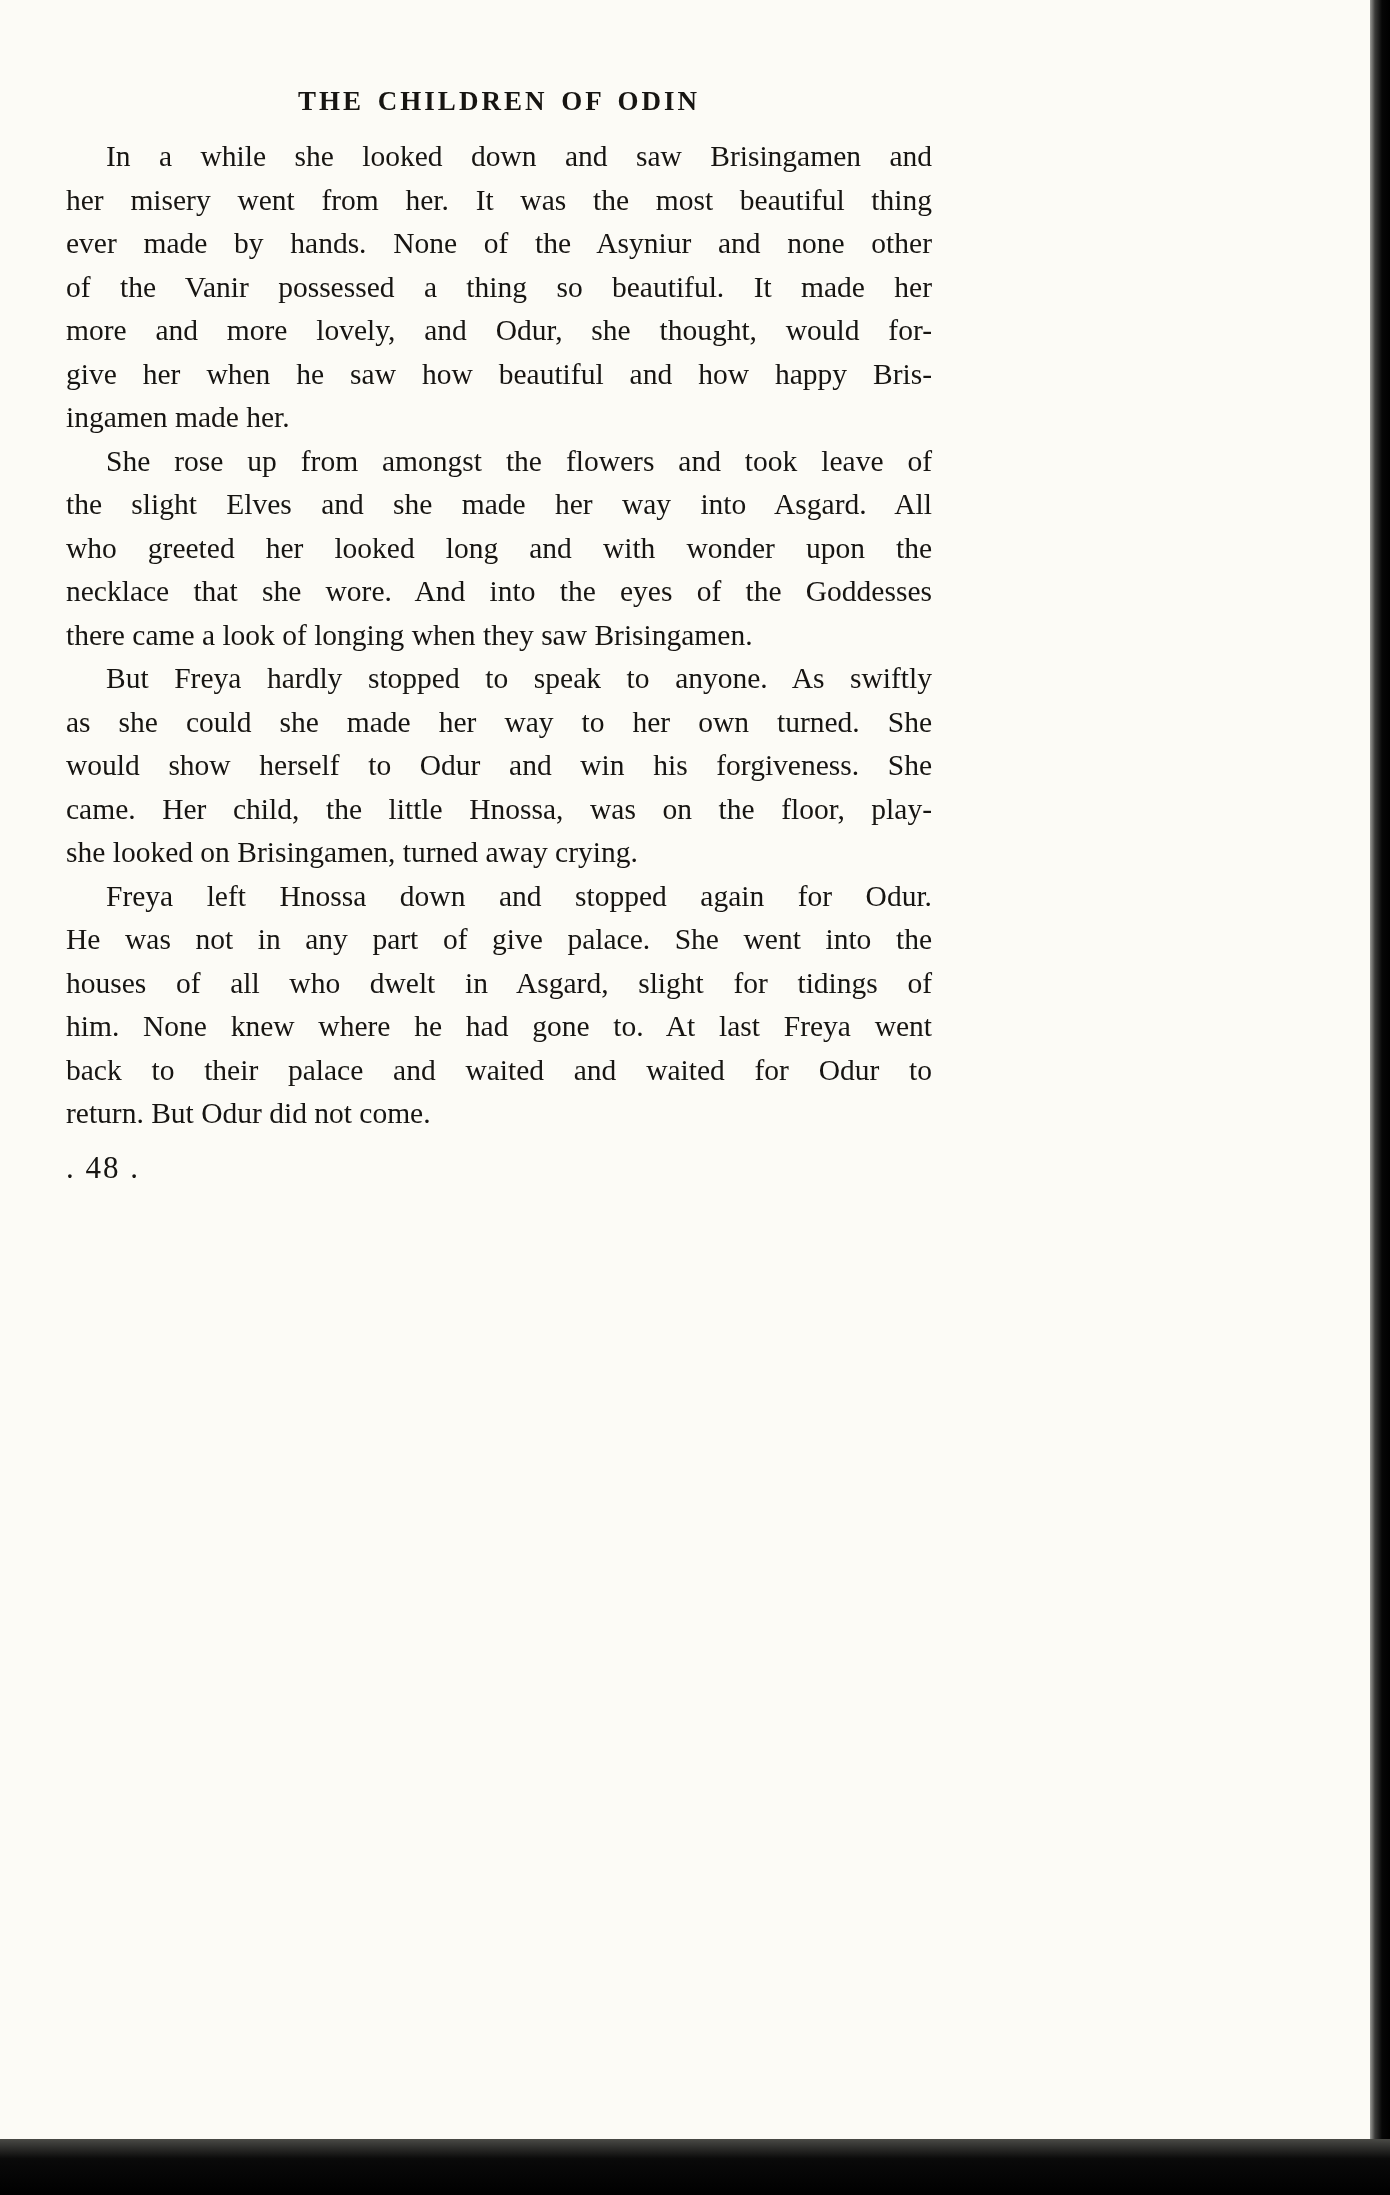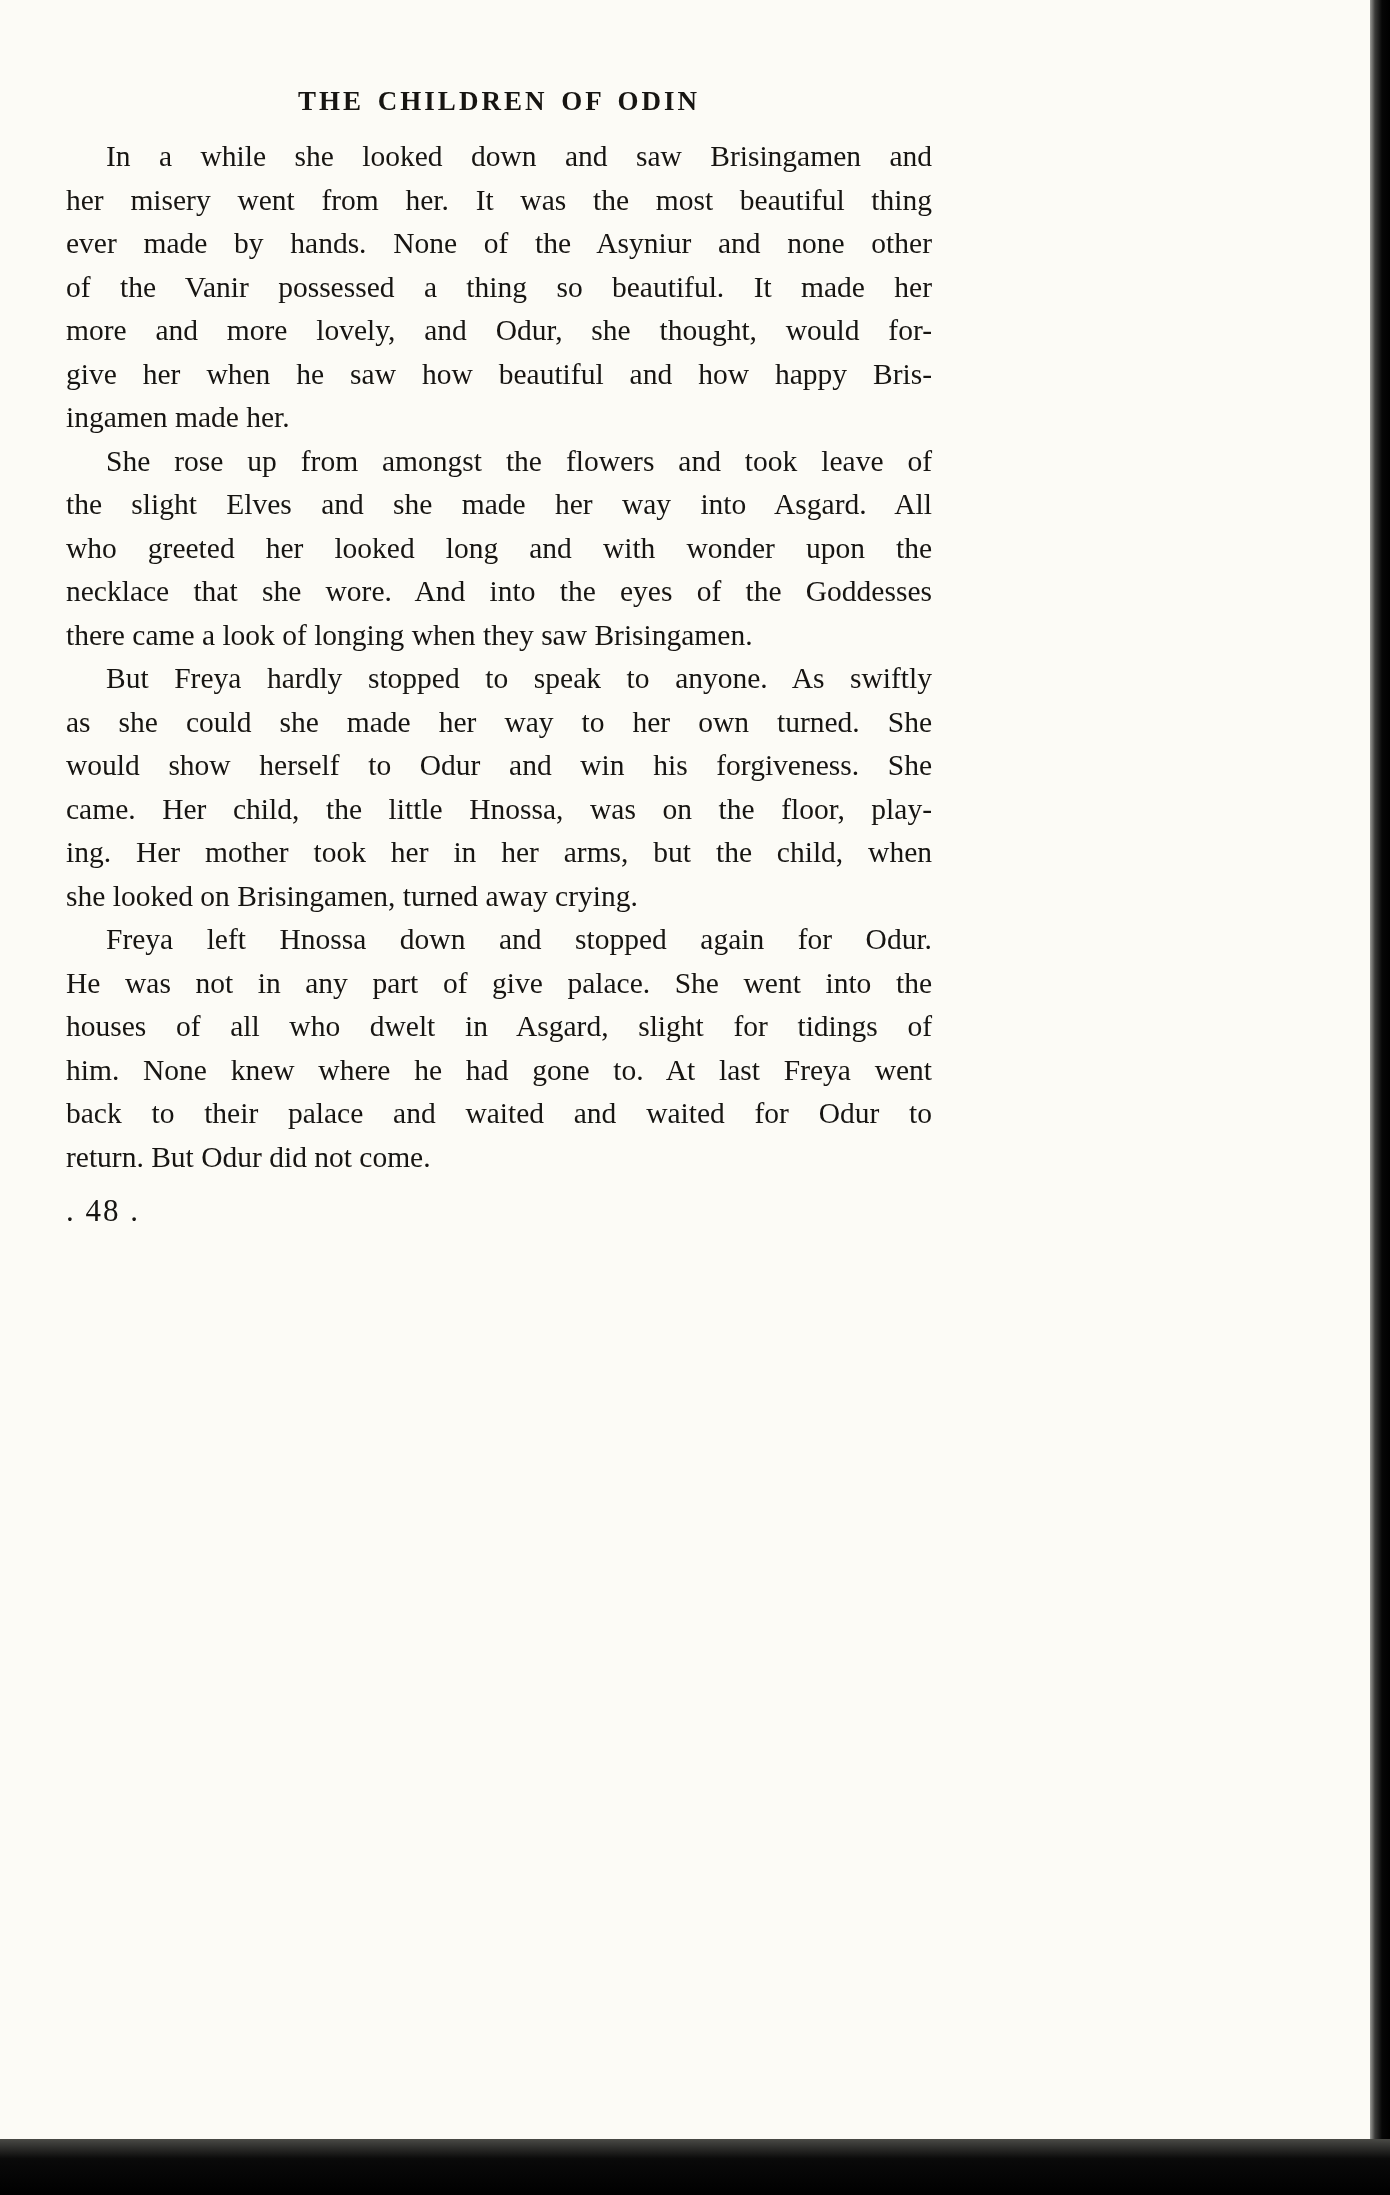--- a/index.html
+++ b/index.html
@@ -81,21 +81,20 @@
           <div class="line">the slight Elves and she made her way into Asgard. All</div>
           <div class="line">who greeted her looked long and with wonder upon the</div>
           <div class="line">necklace that she wore. And into the eyes of the Goddesses</div>
           <div class="line last">there came a look of longing when they saw Brisingamen.</div>
         </div>
         <div class="paragraph">
           <div class="line indent">But Freya hardly stopped to speak to anyone. As swiftly</div>
           <div class="line">as she could she made her way to her own turned. She</div>
           <div class="line">would show herself to Odur and win his forgiveness. She</div>
           <div class="line">came. Her child, the little Hnossa, was on the floor, play-</div>
-          <div class="line">ing. Her mother took her in her arms, but the child, when</div>
           <div class="line last">she looked on Brisingamen, turned away crying.</div>
         </div>
         <div class="paragraph">
           <div class="line indent">Freya left Hnossa down and stopped again for Odur.</div>
           <div class="line">He was not in any part of give palace. She went into the</div>
           <div class="line">houses of all who dwelt in Asgard, slight for tidings of</div>
           <div class="line">him. None knew where he had gone to. At last Freya went</div>
           <div class="line">back to their palace and waited and waited for Odur to</div>
           <div class="line last">return. But Odur did not come.</div>
         </div>

